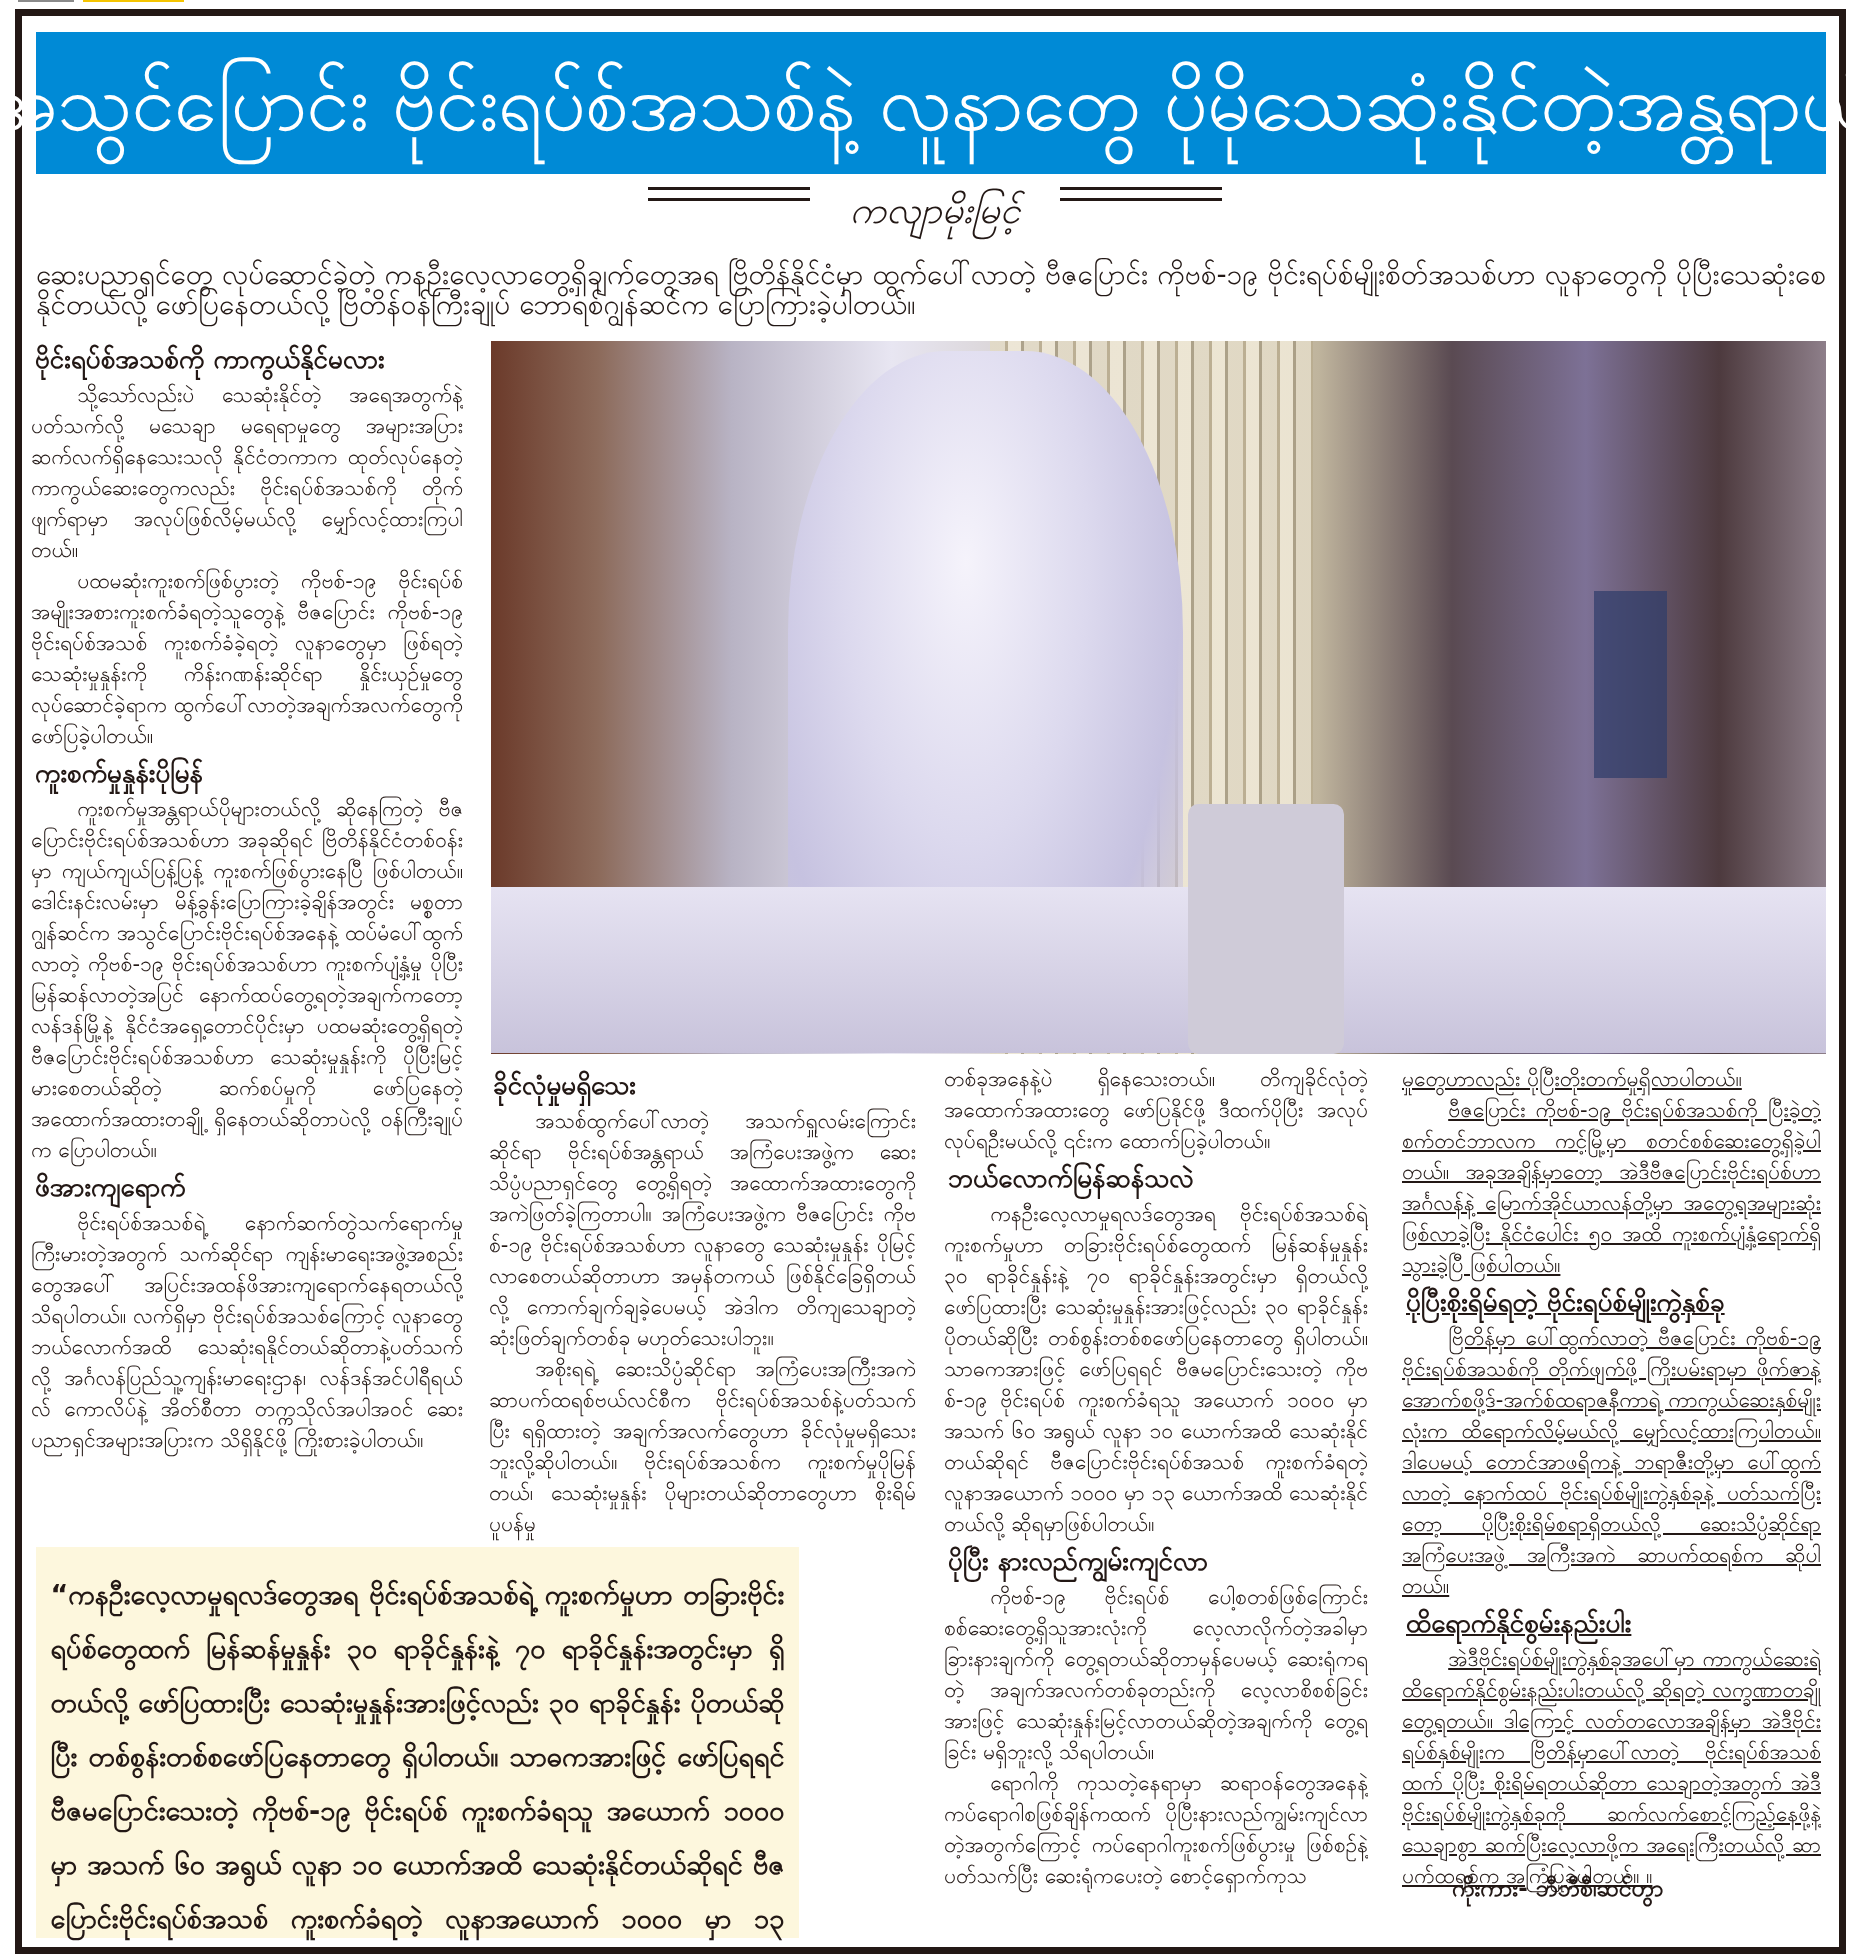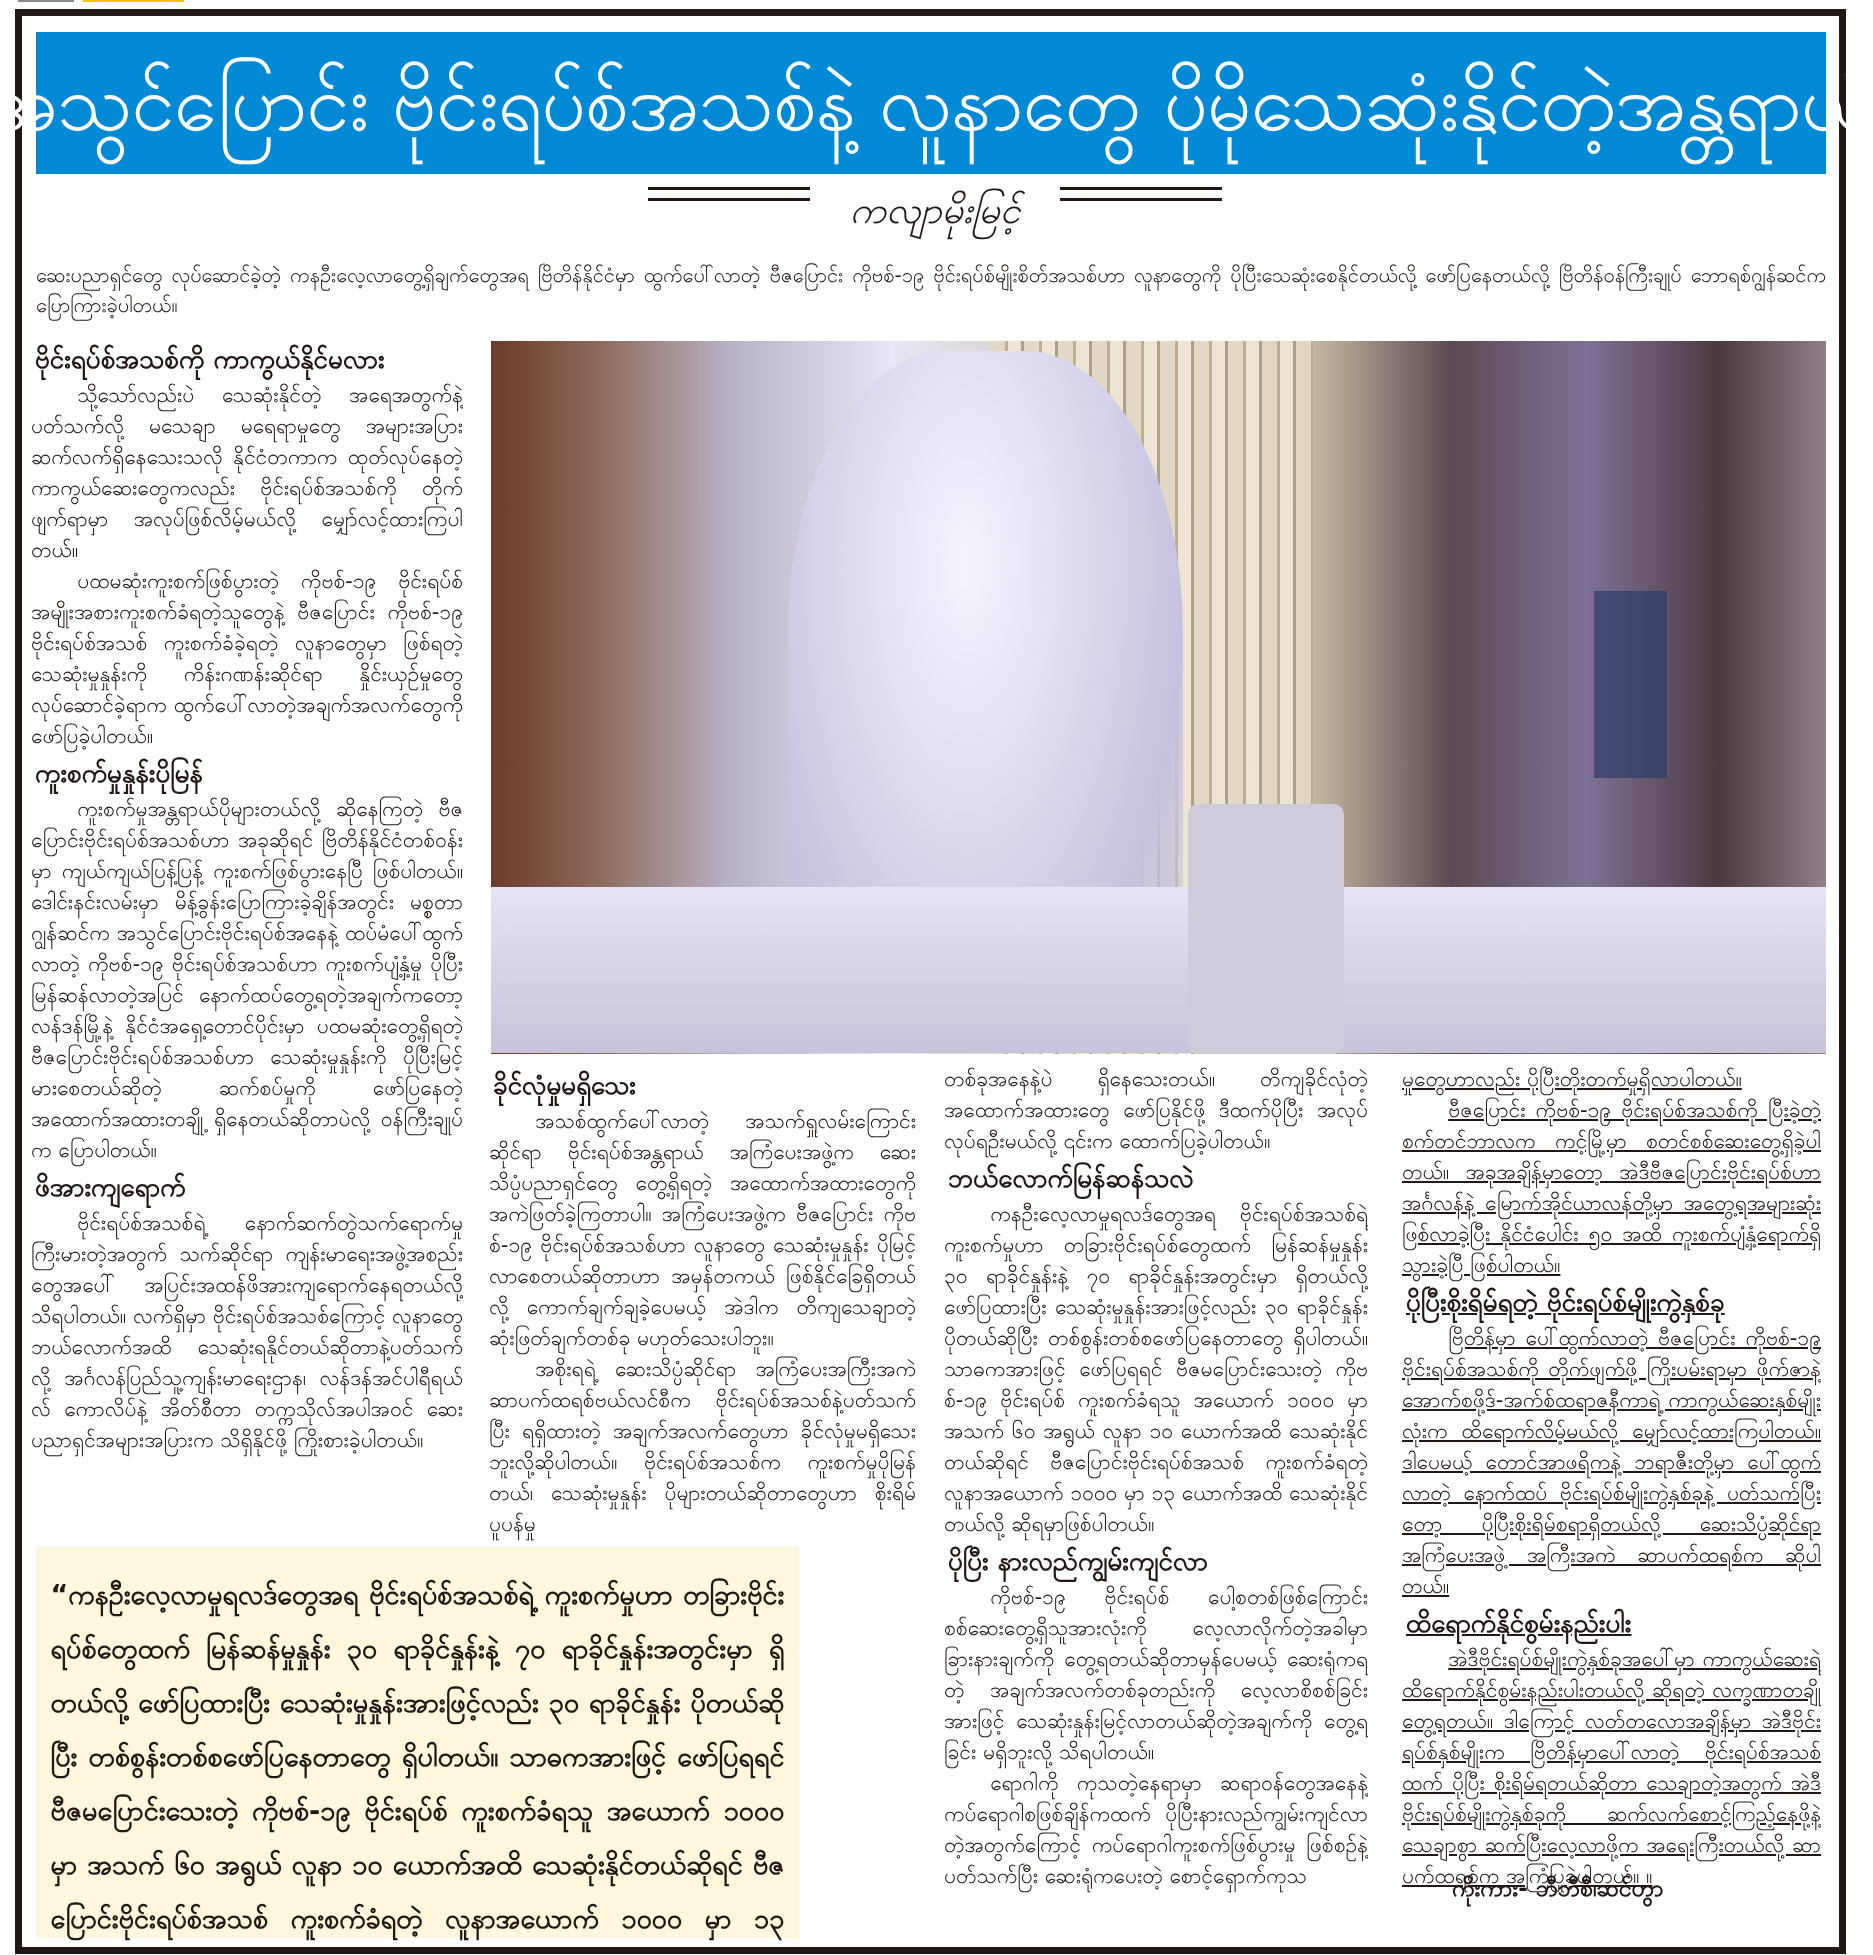--- a/index.html
+++ b/index.html
@@ -9,21 +9,21 @@
   .topmark-yellow { position:absolute; left:83px; top:0; width:101px; height:1.6px; background:#f5c400; }
   .frame { position:absolute; left:14.6px; top:8.8px; width:1831px; height:1945px;
            border:7.8px solid #231815; box-sizing:border-box; background:#fff; }
   .banner { position:absolute; left:36px; top:32px; width:1790px; height:142px;
             background:#008ad6; display:flex; align-items:center; justify-content:center; }
   .banner h1 { margin:0; color:#fff; font-size:78px; font-weight:normal; line-height:1; white-space:nowrap; letter-spacing:-1px; }
   .byline { position:absolute; left:648px; top:187px; width:574px; height:57px;
             display:flex; align-items:flex-start; justify-content:space-between; }
   .dbl { width:162px; height:8.3px; border-top:3.1px solid #231815; border-bottom:3.1px solid #231815; box-sizing:content-box; }
   .byline-name { font-size:37px; font-style:italic; }
-  .intro { position:absolute; left:36px; top:260px; width:1790px; font-size:20px; line-height:30px; text-align:justify; }
+  .intro { position:absolute; left:36px; top:260px; width:1790px; font-size:28px; line-height:30px; text-align:justify; }
   .col { position:absolute; font-size:21px; line-height:31px; text-align:justify; }
   .col p { margin:0; text-indent:2.2em; }
   .col h3 { margin:4px; font-size:26px; line-height:34px; font-weight:bold; }
   .col1 { left:31px; top:338px; width:432px; height:1197px; overflow:hidden; }
   .col2 { left:489px; top:1064px; width:427px; height:479px; overflow:hidden; }
   .col3 { left:944px; top:1064px; width:424px; height:879px; overflow:hidden; }
   .col4 { left:1402px; top:1064px; width:419px; height:879px; overflow:hidden;text-decoration:underline; }
   .photo { position:absolute; left:491px; top:341px; width:1335px; height:713px; overflow:hidden;
            background:linear-gradient(90deg,#6b3a2a 0%,#8c6a5a 8%,#b8b3c4 18%,#e8e6f2 30%,#cfc8c2 45%,#d6cdb8 55%,#bfb49d 62%,#5a4a52 72%,#7d7196 82%,#4d3a3e 92%,#8e7f8a 100%); }
   .photo .curtain { position:absolute; left:499px; top:0; width:323px; height:713px;

